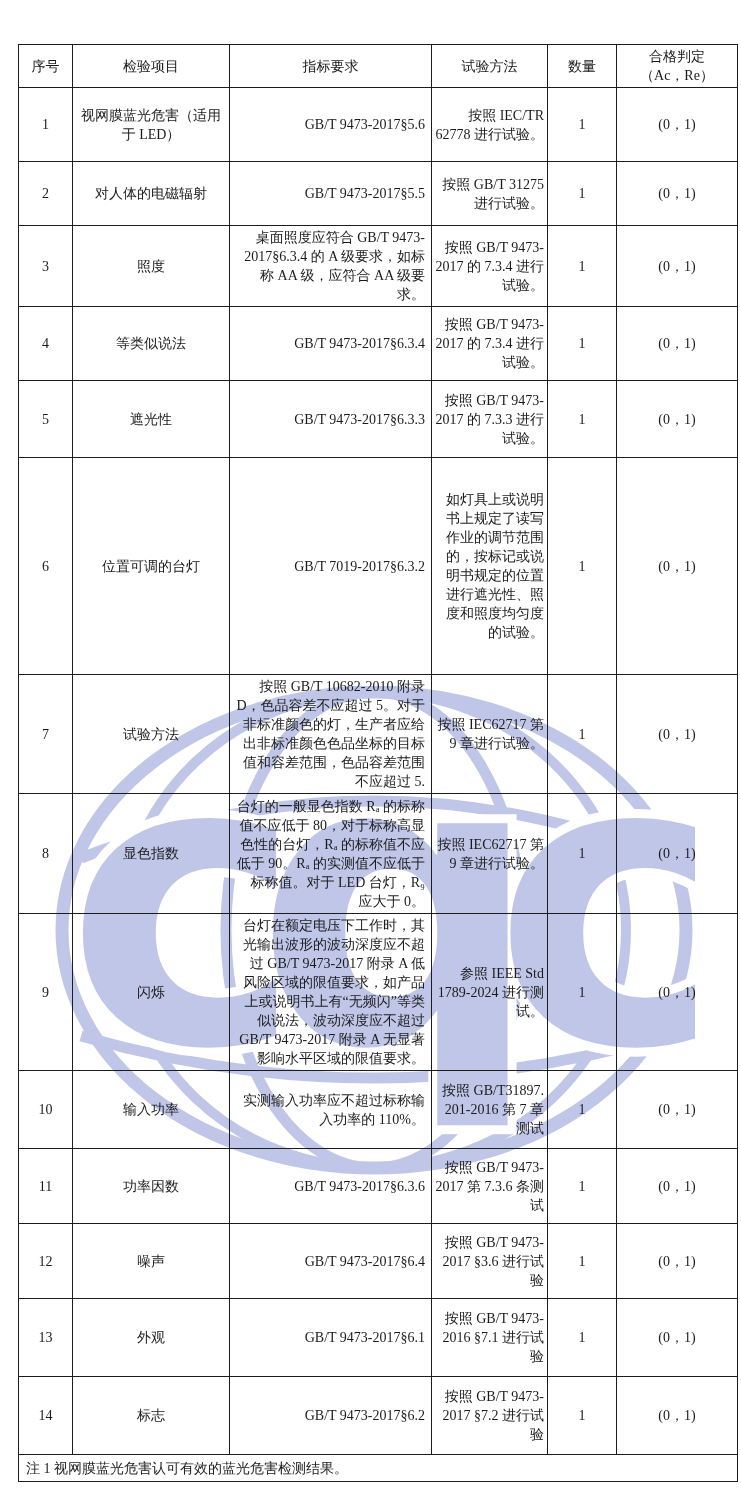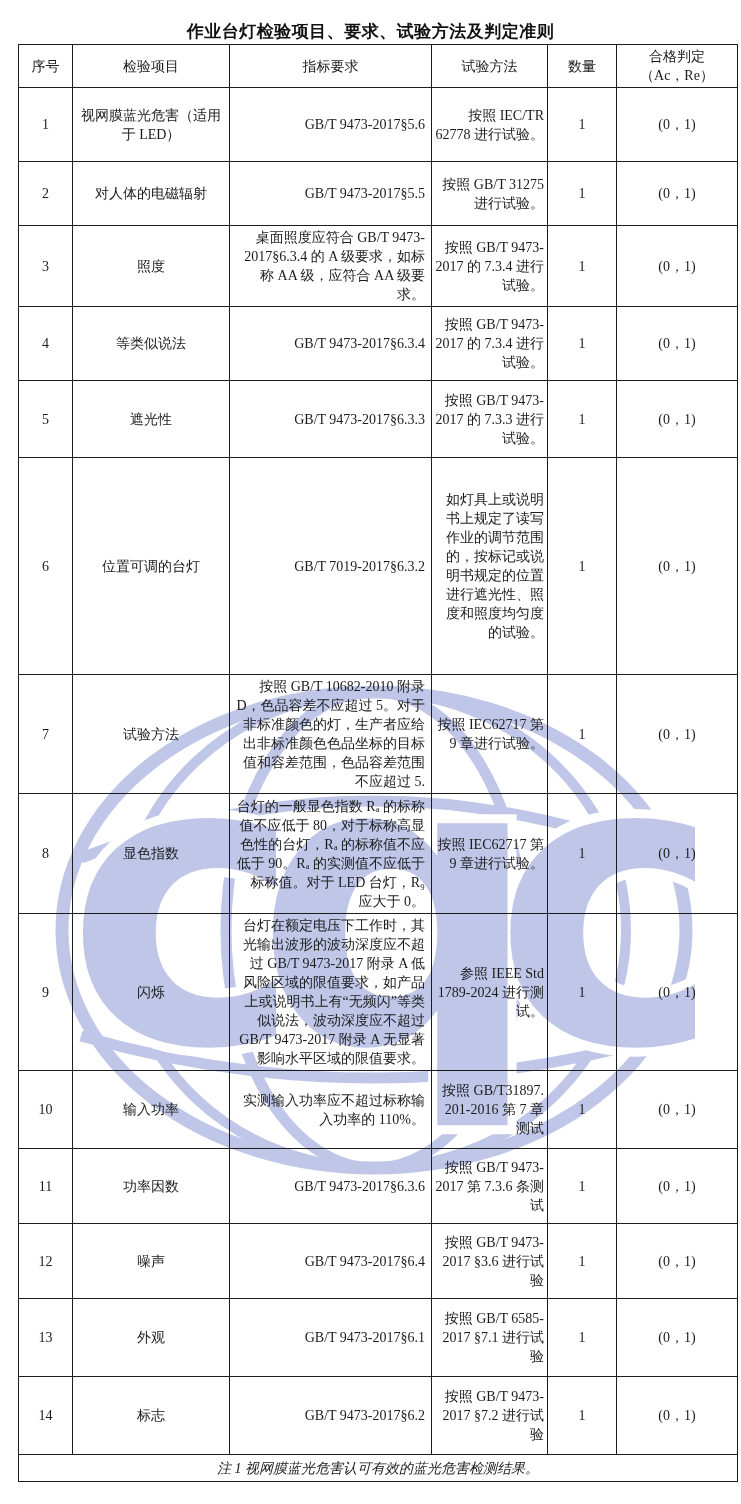--- a/index.html
+++ b/index.html
@@ -36,40 +36,39 @@
     font-size:14px;line-height:19px;
     text-align:center;vertical-align:middle;
     padding:2px 4px;
     overflow-wrap:break-word;
     white-space:pre-line;
     box-sizing:border-box;
   }
   table.spec td.cell-requirement{padding:2px 6px;text-align:right;}
   table.spec td.cell-method{padding:2px 3px;text-align:right;}
   table.spec td.cell-note{
-    text-align:center;padding:2px 7px;white-space:normal;font-style:italic;
+    text-align:left;padding:2px 7px;white-space:normal;
   }
 </style>
 </head>
 <body>
 
 <div class="page">
 
   <svg class="watermark" viewBox="0 0 642 505" xmlns="http://www.w3.org/2000/svg" aria-hidden="true">
     <g fill="none" stroke="#b5bde5">
       <ellipse cx="321" cy="244" rx="312" ry="238" stroke-width="13"></ellipse>
       <ellipse cx="321" cy="244" rx="148" ry="238" stroke-width="11"></ellipse>
       <ellipse cx="321" cy="244" rx="252" ry="238" stroke-width="10"></ellipse>
       <path d="M 28,172 Q 321,58 614,172" stroke-width="11"></path>
       <path d="M 28,350 Q 321,434 614,350" stroke-width="11"></path>
     </g>
     <text x="321" y="356" text-anchor="middle" font-family="DejaVu Sans, Liberation Sans, sans-serif" font-weight="bold" font-size="400" letter-spacing="-48" fill="#b5bde5" stroke="#ffffff" stroke-width="18" style="paint-order:stroke">cqc</text>
   </svg>
 
-  <h1 class="doc-title">作业台灯检验项目、要求、试验方法及判定准则</h1>
 
   <table class="spec">
     <colgroup>
       <col style="width:54px">
         <col style="width:157px">
         <col style="width:202px">
       <col style="width:116px">
         <col style="width:69px">
         <col style="width:121px">
     </colgroup>
@@ -178,21 +177,21 @@
       <td class="cell-item">噪声</td>
       <td class="cell-requirement">GB/T 9473-2017§6.4</td>
       <td class="cell-method">按照 GB/T 9473-2017 §3.6 进行试验</td>
       <td class="cell-qty">1</td>
       <td class="cell-judge">(0，1)</td>
     </tr>
         <tr style="height: 78px;">
       <td class="cell-no">13</td>
       <td class="cell-item">外观</td>
       <td class="cell-requirement">GB/T 9473-2017§6.1</td>
-      <td class="cell-method">按照 GB/T 6585-2017 §7.1 进行试验</td>
+      <td class="cell-method">按照 GB/T 9473-2016 §7.1 进行试验</td>
       <td class="cell-qty">1</td>
       <td class="cell-judge">(0，1)</td>
     </tr>
         <tr style="height: 78px;">
       <td class="cell-no">14</td>
       <td class="cell-item">标志</td>
       <td class="cell-requirement">GB/T 9473-2017§6.2</td>
       <td class="cell-method">按照 GB/T 9473-2017 §7.2 进行试验</td>
       <td class="cell-qty">1</td>
       <td class="cell-judge">(0，1)</td>

